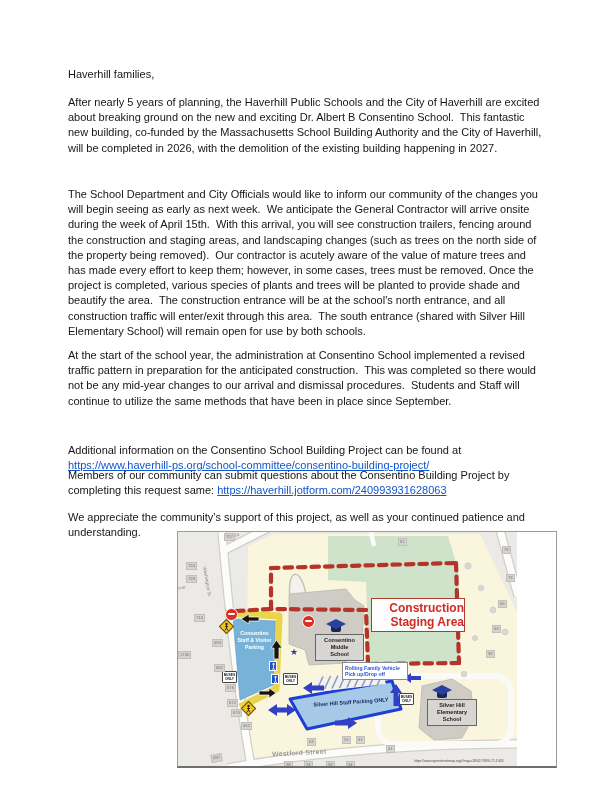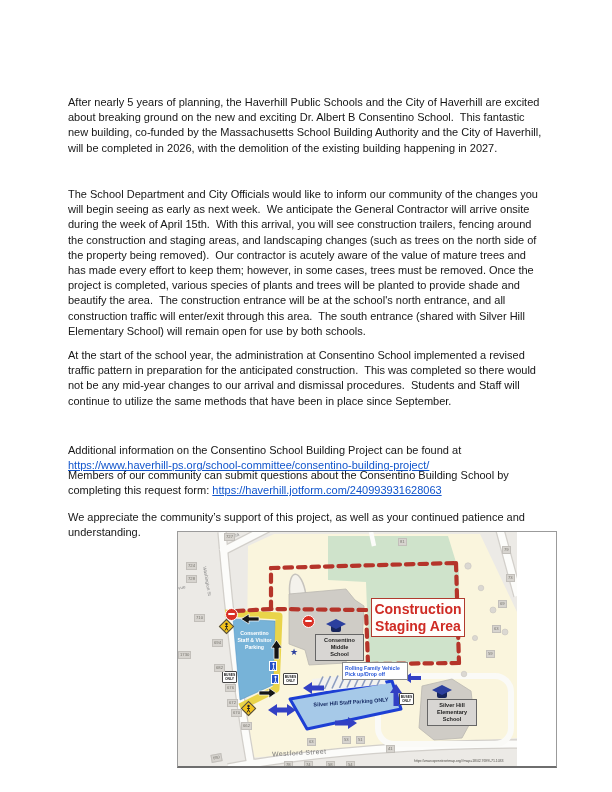--- a/index.html
+++ b/index.html
@@ -9,21 +9,21 @@
         white-space:pre-wrap;}
   a.doclink{color:#1155cc;text-decoration:underline;cursor:pointer;}
   
   .map-frame{position:absolute;left:177px;top:531px;width:380px;height:237px;
              border:1px solid #9b9b9b;border-bottom:2px solid #6e6e6e;background:#fff;
              box-sizing:border-box;}
   .map-content{position:absolute;left:0;top:0;width:339px;height:234px;background:#eceae6;overflow:hidden;}
   .map-content svg{position:absolute;left:0;top:0;}
   .ml{position:absolute;white-space:pre-line;}
   .staging-box{left:193px;top:66px;width:92px;background:#fffdfb;border:1.6px solid #b03a2e;
-               color:#cf2b24;font-size:14px;font-weight:bold;line-height:1.18;text-align:center;
+               color:#cf2b24;font-size:12px;font-weight:bold;line-height:1.18;text-align:right;
                padding:2px 0;}
   .school-box{background:#d8d6d3;border:0.8px solid #666;color:#1c1c1c;font-size:5.6px;
               font-weight:bold;line-height:1.25;text-align:center;padding:2px 1px;}
   .rolling-box{left:164px;top:130px;width:62px;background:#ffffff;border:0.6px solid #8a8a8a;
                color:#2a58d8;font-size:5.2px;font-weight:bold;line-height:1.25;padding:1.5px 0 1.5px 2px;}
   .wparking{left:56px;top:98px;width:41px;color:#ffffff;font-size:5.2px;font-weight:bold;
             line-height:1.3;text-align:center;}
   .sparking{left:126px;top:167px;width:94px;color:#10245e;font-size:5.4px;font-weight:bold;
             text-align:center;transform:rotate(-4deg);}
   .buses{position:absolute;width:13px;background:#fff;border:0.6px solid #444;border-radius:1px;
@@ -47,25 +47,26 @@
   .star{position:absolute;color:#2b3f9e;font-size:9px;line-height:1;}
   .map-url{position:absolute;left:236px;top:227px;width:102px;color:#55534e;font-size:3.6px;
            letter-spacing:-0.1px;}
   .white-strip{position:absolute;left:339px;top:0;width:39px;height:234px;background:#fff;}
 </style>
 </head>
 <body>
 
 <div class="page">
 
+  <div class="para" style="top:67px">Haverhill families,</div>
   <div class="para" style="top:95px">After nearly 5 years of planning, the Haverhill Public Schools and the City of Haverhill are excited about breaking ground on the new and exciting Dr. Albert B Consentino School.  This fantastic new building, co-funded by the Massachusetts School Building Authority and the City of Haverhill, will be completed in 2026, with the demolition of the existing building happening in 2027.</div>
   <div class="para" style="top:187px">The School Department and City Officials would like to inform our community of the changes you will begin seeing as early as next week.  We anticipate the General Contractor will arrive onsite during the week of April 15th.  With this arrival, you will see construction trailers, fencing around the construction and staging areas, and landscaping changes (such as trees on the north side of the property being removed).  Our contractor is acutely aware of the value of mature trees and has made every effort to keep them; however, in some cases, trees must be removed. Once the project is completed, various species of plants and trees will be planted to provide shade and beautify the area.  The construction entrance will be at the school's north entrance, and all construction traffic will enter/exit through this area.  The south entrance (shared with Silver Hill Elementary School) will remain open for use by both schools.</div>
   <div class="para" style="top:348px">At the start of the school year, the administration at Consentino School implemented a revised traffic pattern in preparation for the anticipated construction.  This was completed so there would not be any mid-year changes to our arrival and dismissal procedures.  Students and Staff will continue to utilize the same methods that have been in place since September.</div>
   <div class="para" style="top:443px"><span>Additional information on the Consentino School Building Project can be found at </span><a class="doclink">https://www.haverhill-ps.org/school-committee/consentino-building-project/</a></div>
-  <div class="para" style="top:468px"><span>Members of our community can submit questions about the Consentino Building School by completing this request form: </span><a class="doclink">https://haverhill.jotform.com/240993931628063</a></div>
+  <div class="para" style="top:468px"><span>Members of our community can submit questions about the Consentino Building Project by completing this request same: </span><a class="doclink">https://haverhill.jotform.com/240993931628063</a></div>
   <div class="para" style="top:510px">We appreciate the community’s support of this project, as well as your continued patience and understanding.</div>
 
   <div class="map-frame">
     <div class="map-content">
 
       <svg width="339" height="234" viewBox="0 0 339 234">
         <rect x="0" y="0" width="339" height="234" fill="#eceae6"></rect>
         <path d="M70,14 L96,2 L302,2 L339,80 L339,206 L240,213 L68,226 Z" fill="#faf5dd"></path>
         <path d="M150,4 L270,4 L281,40 L281,130 L191,130 L188,50 L150,48 Z" fill="#cfe3cb"></path>
 

